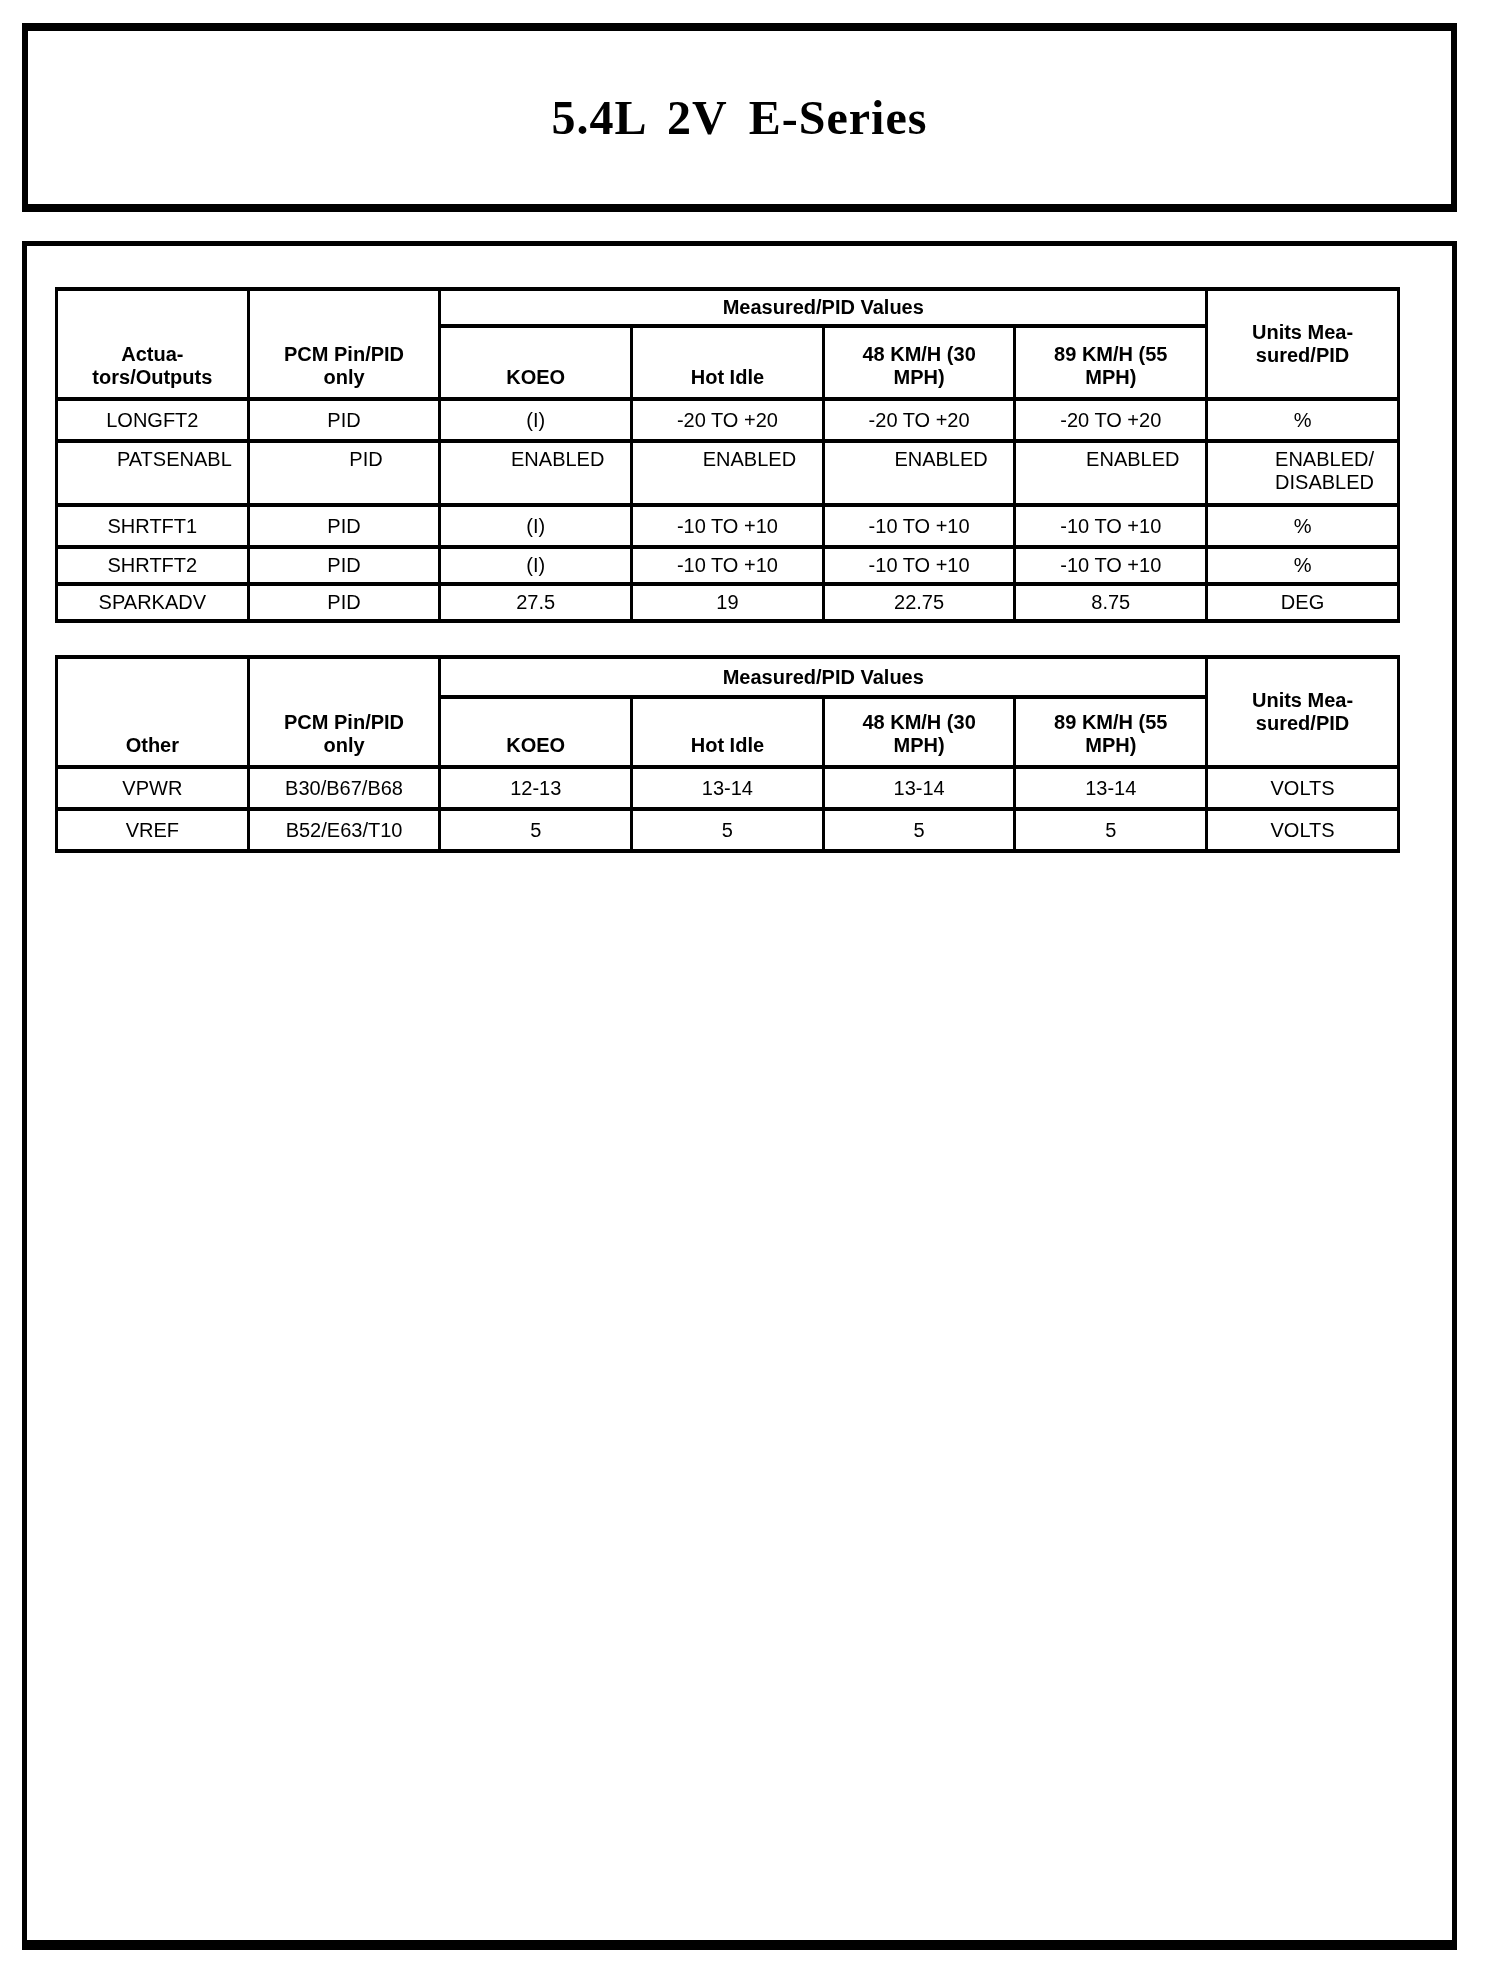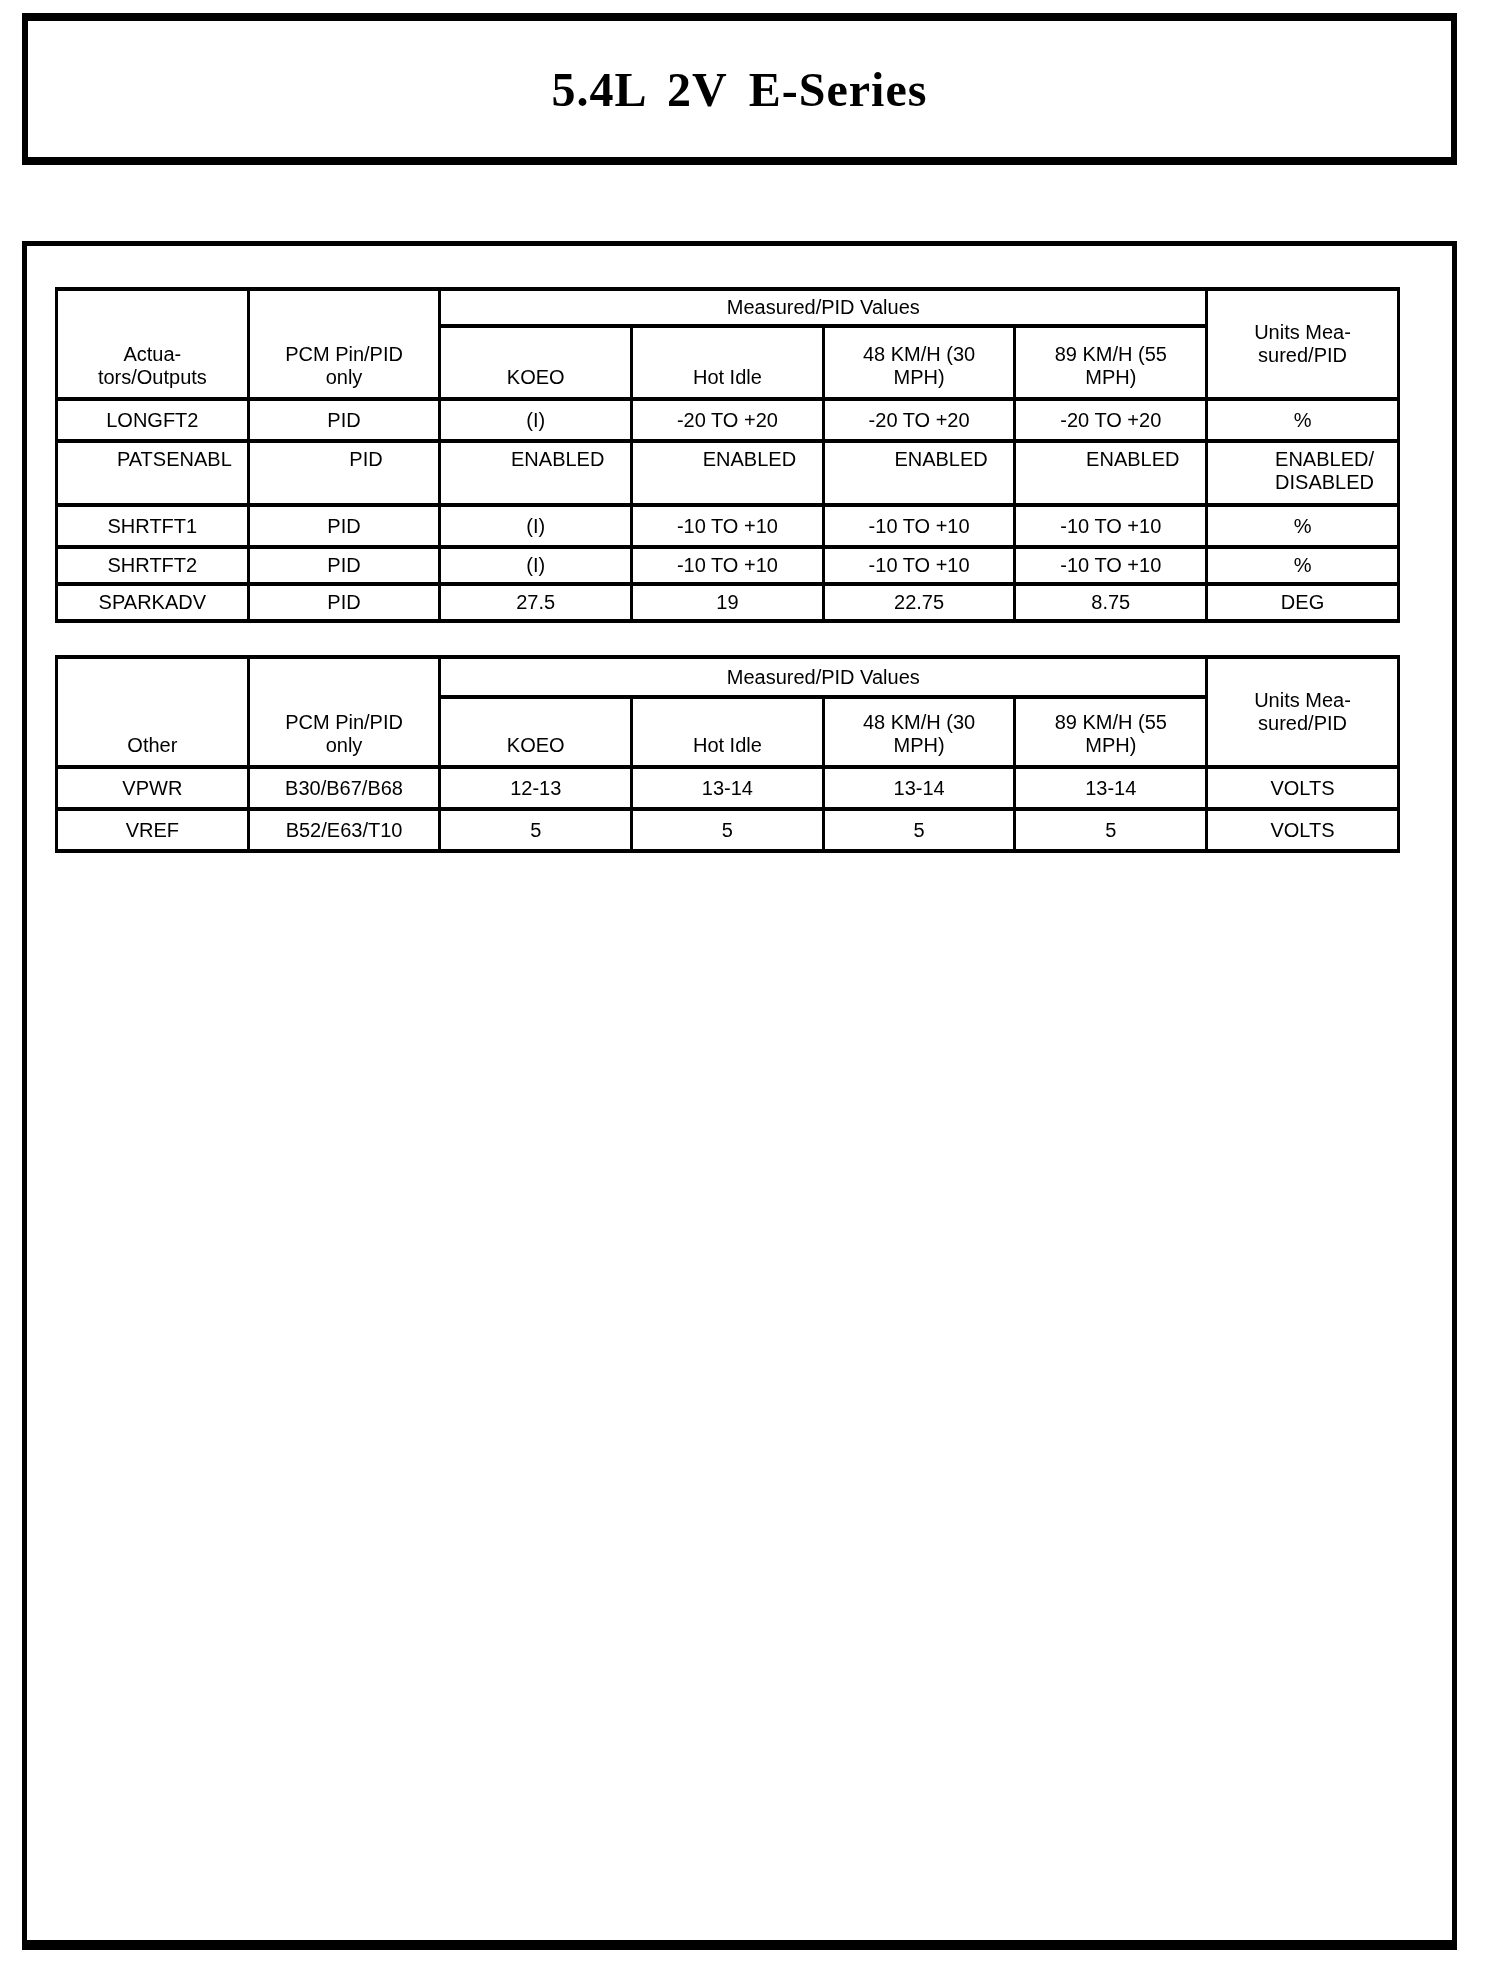--- a/index.html
+++ b/index.html
@@ -5,22 +5,22 @@
   html,body{margin:0;padding:0;background:#e8e8e8;}
   .page{
     position:relative;
     width:1504px;height:1962px;
     background:#ffffff;
     font-family:"Liberation Sans",sans-serif;
     color:#000;
     overflow:hidden;
   }
   .title-box{
-    position:absolute;left:22px;top:13px;
-    width:1435px;height:152px;
+    position:absolute;left:22px;top:23px;
+    width:1435px;height:189px;
     box-sizing:border-box;
     border:6px solid #000;
     border-top-width:8px;border-bottom-width:8px;
     display:flex;align-items:center;justify-content:center;
     background:#fff;
   }
   .page-title{
     font-family:"Liberation Serif",serif;
     font-weight:bold;
     font-size:48px;
@@ -49,21 +49,21 @@
     border-top-width:4px;
     border-bottom-width:4px;
     font-size:20px;
     line-height:1.15;
     text-align:center;
     vertical-align:middle;
     white-space:pre-line;
     padding:0 4px;
     overflow:hidden;
   }
-  .spec-table th{font-weight:normal;}
+  .spec-table th{font-weight:bold;}
   .spec-table td{font-weight:normal;}
   
   .t1 tr.h-span{height:37px;}
   .t1 tr.h-sub{height:73px;}
   .t1 tr.r{height:42px;}
   .t1 tr.r-mid{height:37px;padding-left:40px;}
   .t1 tr.tall{height:64px;}
   .t2 tr.h-span{height:40px;}
   .t2 tr.h-sub{height:70px;}
   .t2 tr.r{height:42px;}

